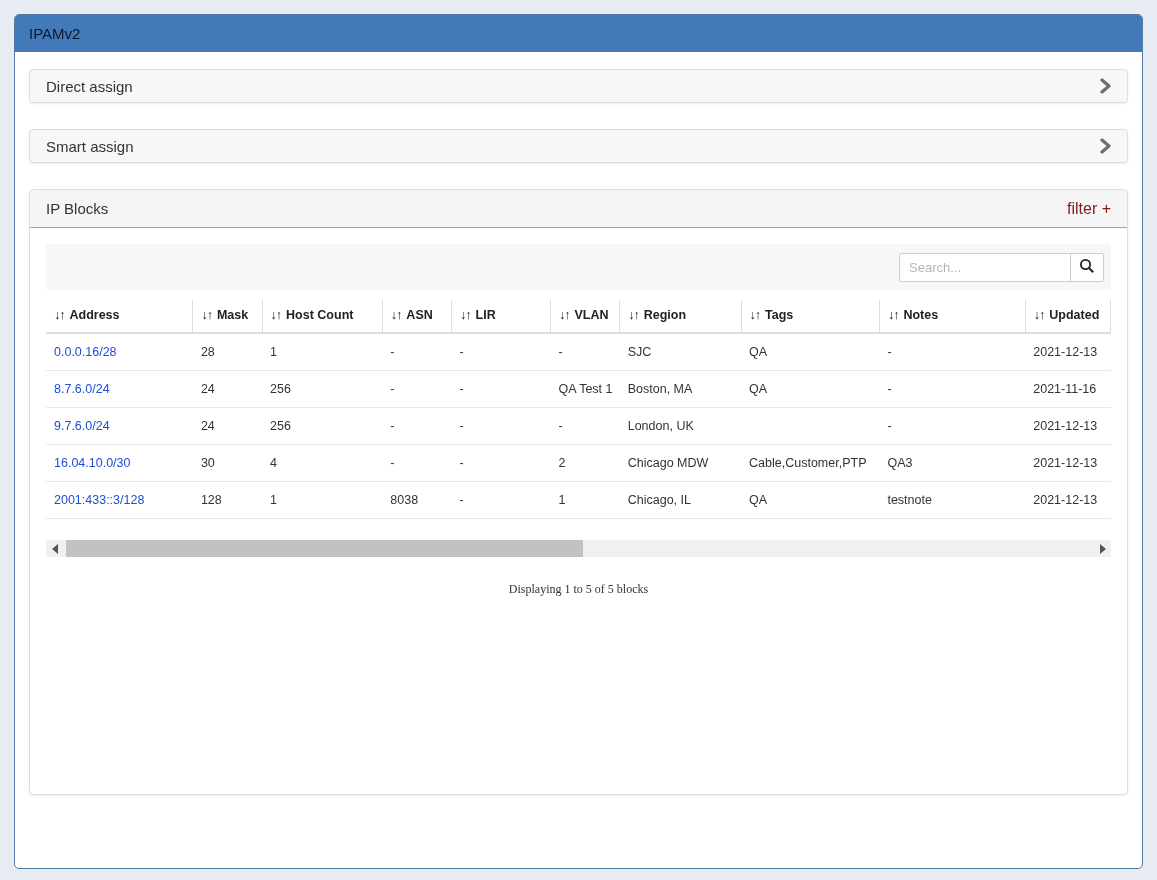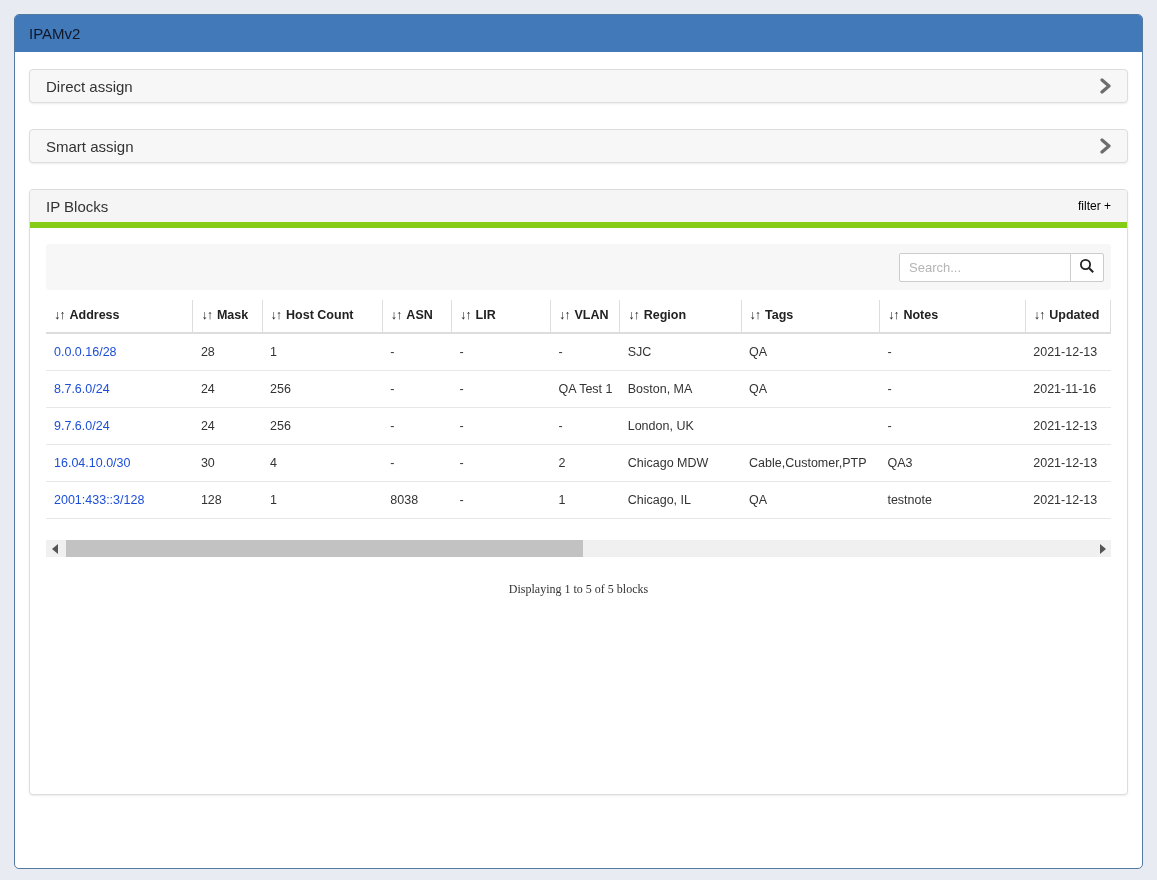--- a/index.html
+++ b/index.html
@@ -44,27 +44,27 @@
 
   .blocks-panel {
     border:1px solid #dddddd;
     border-radius:4px;
     box-shadow:0 1px 2px rgba(0,0,0,0.08);
     background:#ffffff;
   }
   .blocks-heading {
     display:flex; justify-content:space-between; align-items:center;
     background:#f5f5f5;
-    border-bottom:6px solid #84cc16;
+    border-bottom:1px solid #84cc16;
     height:38px;
     padding:0 16px;
     border-radius:4px 4px 0 0;
   }
   .blocks-title { font-size:15px; color:#333333; }
-  .filter-link { font-size:12px; color:#000000; text-decoration:none; cursor:pointer; }
+  .filter-link { font-size:16px; color:#7f1d1d; text-decoration:none; cursor:pointer; }
 
   .blocks-body { padding:16px; min-height:566px; border-radius:0 0 4px 4px; }
 
   .toolbar {
     background:#f7f7f7;
     border-radius:3px;
     height:46px;
     display:flex; align-items:center; justify-content:flex-end;
     padding-right:7px;
     margin-bottom:10px;

